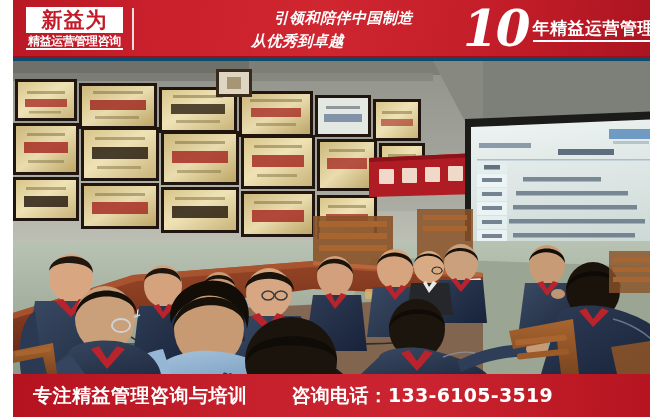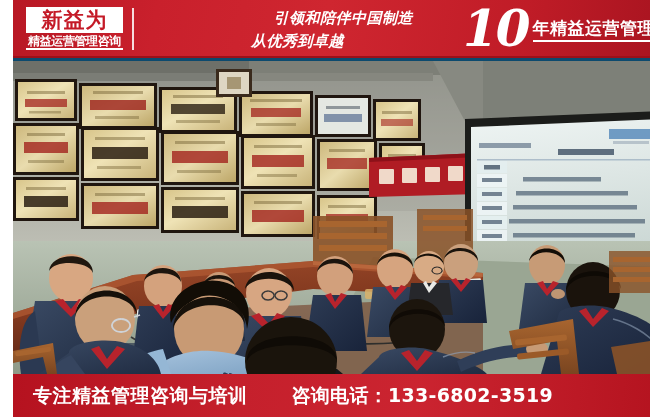--- a/index.html
+++ b/index.html
@@ -627,16 +627,16 @@
         <rect x="600" y="216" width="46" height="5" fill="#a8652f"></rect>
       </g>
 
       <rect x="0" y="0" width="650" height="313" fill="none"></rect>
       <path d="M0 0 L650 0 L650 313 L0 313 Z" fill="url(#vig)" opacity="0"></path>
     </svg>
   </div>
 
   <div class="bottom-banner">
     <span class="bb-text bb-left">专注精益管理咨询与培训</span>
-    <span class="bb-text bb-right">咨询电话：133-6802-3519</span>
+    <span class="bb-text bb-right">咨询电话：133-6105-3519</span>
   </div>
 
 </div>
 
 </body></html>

